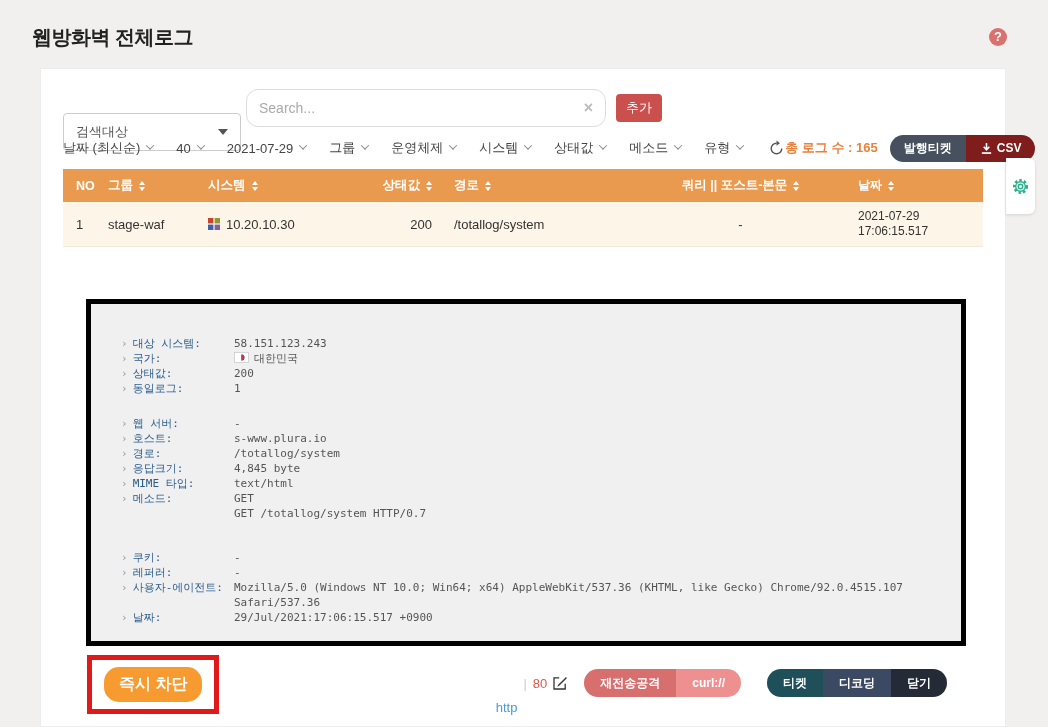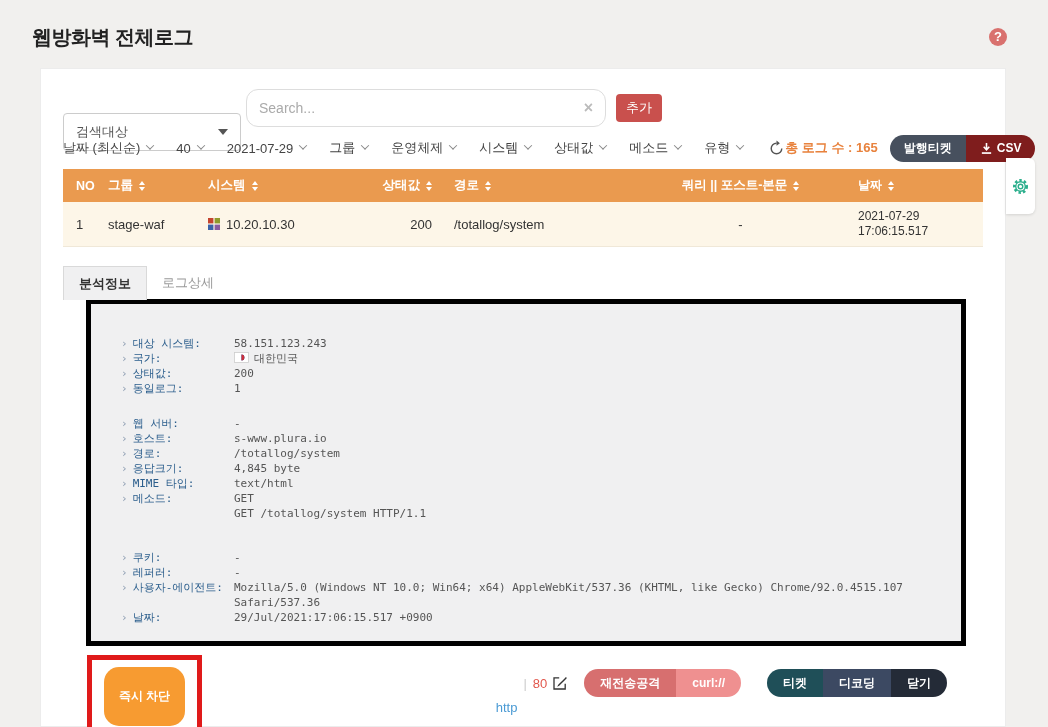--- a/index.html
+++ b/index.html
@@ -69,21 +69,21 @@
   .panel { position:absolute; left:45px; top:230px; width:880px; height:347px; background:#f0f0f1; border:5px solid #000000; z-index:1;
     padding:32px 0 0 30px; font-family:"DejaVu Sans Mono","Liberation Mono",monospace; font-size:11px; color:#555; }
   .line { display:flex; line-height:15px; }
   .lbl { width:113px; color:#2a5d8c; flex-shrink:0; }
   .lbl .marker { color:#8a9bb0; margin-right:5px; }
   .val { color:#555; max-width:670px; word-break:break-all; display:flex; align-items:flex-start; gap:5px; }
   .gap1 { height:20px; } .gap2 { height:29px; }
 
   
   .block-wrap { position:absolute; left:46px; top:586px; border:5px solid #e01a1a; background:#fff; padding:7px 12px; }
-  .block-btn { background:#f79b31; border-radius:15px; color:#fff; font-size:12px; font-weight:bold; padding:21px 15px; cursor:pointer; white-space:nowrap;font-family:Liberation Serif, serif; }
+  .block-btn { background:#f79b31; border-radius:15px; color:#fff; font-size:16px; font-weight:bold; padding:7px 15px; cursor:pointer; white-space:nowrap; }
   .footer-right { position:absolute; right:58px; top:600px; height:28px; display:flex; align-items:center; }
   .scheme { color:#4a9ad4; font-size:13px; cursor:pointer;margin-top:48px; }
   .vsep { color:#ccc; font-size:13px; margin:0 6px; }
   .port { color:#e2574c; font-size:13px; }
   .edit-icon { margin-left:5px; cursor:pointer; display:flex; }
   .pill2 { display:flex; border-radius:14px; overflow:hidden; height:28px; margin-left:16px; cursor:pointer; }
   .pill2 > div { display:flex; align-items:center; padding:0 16px; color:#fff; font-size:12px; font-weight:bold; white-space:nowrap; }
   .seg-replay { background:#d76f6f; }
   .seg-curl { background:#ef9090; }
   .pill3 { margin-left:26px; }
@@ -239,24 +239,20 @@
       <div class="c-status">200</div>
       <div class="c-path">/totallog/system</div>
       <div class="c-query">-</div>
       <div class="c-date">
         <div>2021-07-29</div>
         <div>17:06:15.517</div>
       </div>
     </div>
   </div>
 
-  <div class="tabs">
-    <div class="tab active">분석정보</div>
-    <div class="tab inactive">로그상세</div>
-  </div>
 
   <div class="panel">
     <div class="line">
       <span class="lbl"><span class="marker">›</span><span>대상 시스템:</span></span>
       <span class="val">58.151.123.243</span>
     </div>
     <div class="line">
       <span class="lbl"><span class="marker">›</span><span>국가:</span></span>
       <span class="val">
         <svg width="15" height="11" viewBox="0 0 15 11" style="margin-top:1px;">
@@ -295,21 +291,21 @@
     <div class="line">
       <span class="lbl"><span class="marker">›</span><span>MIME 타입:</span></span>
       <span class="val">text/html</span>
     </div>
     <div class="line">
       <span class="lbl"><span class="marker">›</span><span>메소드:</span></span>
       <span class="val">GET</span>
     </div>
     <div class="line">
       <span class="lbl"></span>
-      <span class="val">GET /totallog/system HTTP/1.1</span>
+      <span class="val">GET /totallog/system HTTP/0.7</span>
     </div>
     <div class="gap2"></div>
     <div class="line">
       <span class="lbl"><span class="marker">›</span><span>쿠키:</span></span>
       <span class="val">-</span>
     </div>
     <div class="line">
       <span class="lbl"><span class="marker">›</span><span>레퍼러:</span></span>
       <span class="val">-</span>
     </div>

